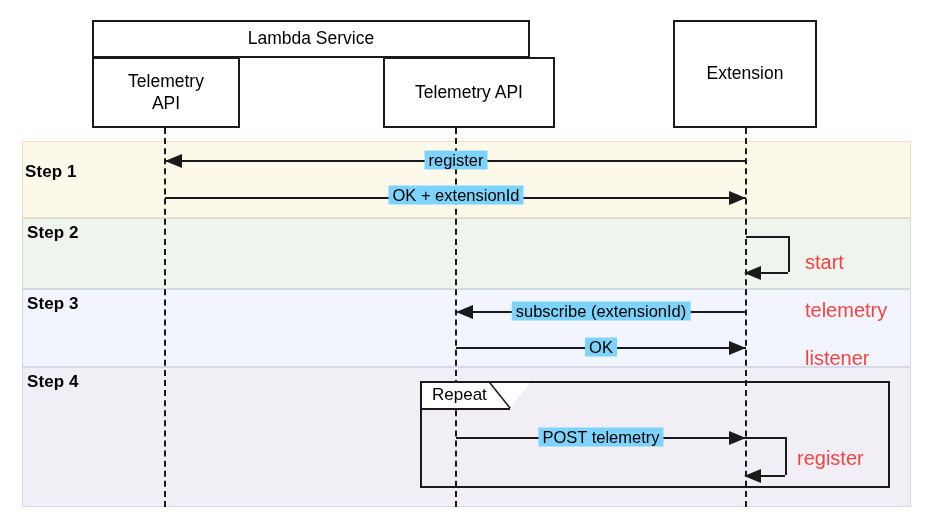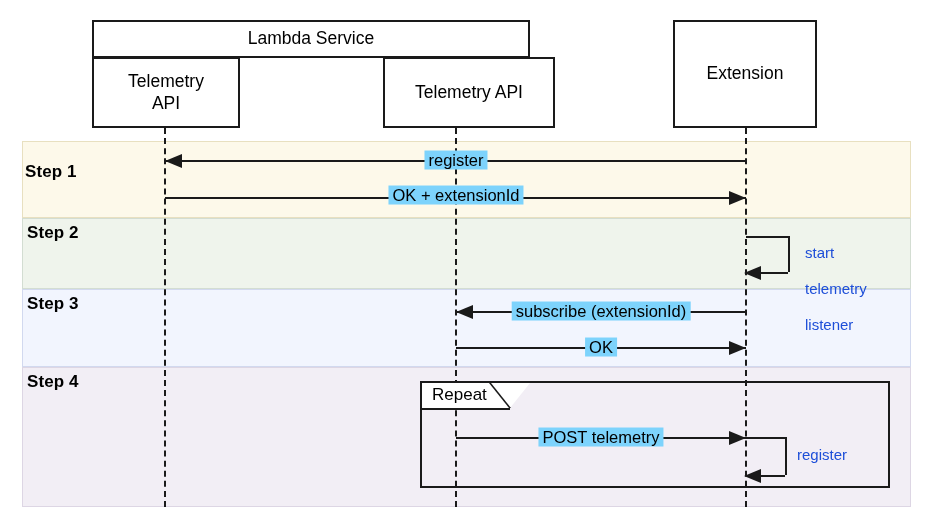--- a/index.html
+++ b/index.html
@@ -83,22 +83,22 @@
     font-size: 16.5px;
     color: #000000;
     background: #7dd3fc;
     padding: 0 4px;
     white-space: nowrap;
     transform: translate(-50%, -50%);
     line-height: 1.15;
   }
   .note-label {
     position: absolute;
-    font-size: 15px;
-    color: #1d4ed8;
+    font-size: 20px;
+    color: #ef4444;
     line-height: 1.2;
     white-space: pre-line;
     background: transparent;
   }
   .frame-box {
     position: absolute;
     box-sizing: border-box;
     border: 2.5px solid #1a1a1a;
     background: transparent;
   }

